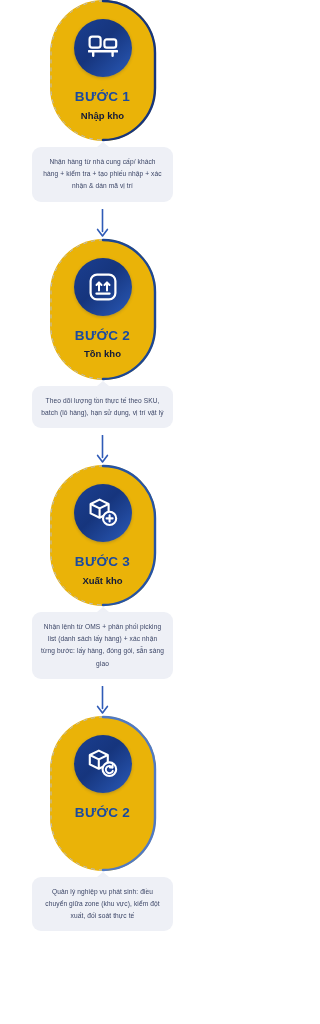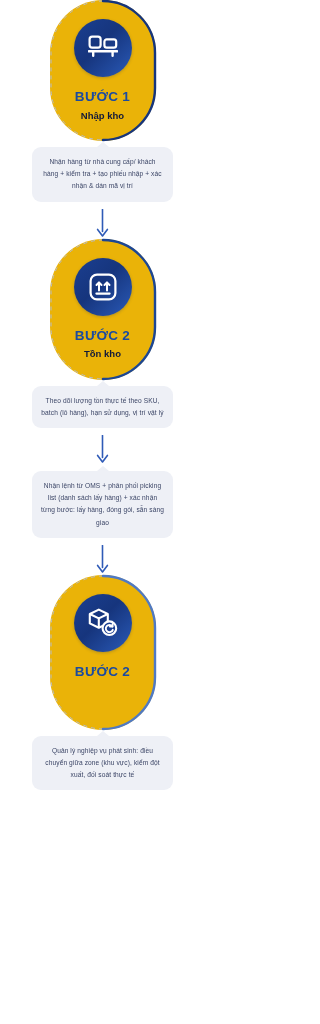--- a/index.html
+++ b/index.html
@@ -171,20 +171,40 @@
       <div class="bubble">Theo dõi lượng tồn thực tế theo SKU, batch (lô hàng), hạn sử dụng, vị trí vật lý</div>
     </div>
     <div class="arrow">
         <svg width="13" height="29" viewBox="0 0 13 29" fill="none">
   <path d="M6.5 0.5v22" stroke="#2f5bb7" stroke-width="1.6" stroke-linecap="round"></path>
   <path d="M1.6 20.4 6.5 27l4.9-6.6" stroke="#2f5bb7" stroke-width="1.6" stroke-linecap="round" stroke-linejoin="round" fill="none"></path>
 </svg>
       </div>
   </div>
     <div class="step-block">
+    <div class="card" style="height:141px">
+      <div class="card-borders">
+        <svg viewBox="0 0 106 141" preserveAspectRatio="none">
+    <path d="M53 1 A52 52 0 0 0 1 53 L1 88 A52 52 0 0 0 53 140" fill="none" stroke="#b8bdcc" stroke-width="1" stroke-dasharray="4 4"></path>
+    <path d="M53 1 A52 52 0 0 1 105 53 L105 88 A52 52 0 0 1 53 140" fill="none" stroke="#2553a5" stroke-width="2.4" stroke-linecap="round"></path>
+  </svg>
+      </div>
+      <div class="icon-circle">
+        <span>
+            <svg width="30" height="29" viewBox="0 0 30 29" fill="none">
+        <path d="M11.6 1.6 20.6 6v9.4l-9 4.4-9-4.4V6l9-4.4Z" stroke="#ffffff" stroke-width="2.1" stroke-linejoin="round"></path>
+        <path d="M2.6 6l9 4.4L20.6 6M11.6 10.4v9.4" stroke="#ffffff" stroke-width="2.1" stroke-linejoin="round"></path>
+        <circle cx="21.6" cy="20.4" r="6.6" fill="#1b3f91" stroke="#ffffff" stroke-width="2.1"></circle>
+        <path d="M21.6 17.4v6M18.6 20.4h6" stroke="#ffffff" stroke-width="2.1" stroke-linecap="round"></path>
+      </svg>
+          </span>
+      </div>
+      <div class="step-title">BƯỚC 3</div>
+      <div class="step-sub">Xuất kho</div>
+    </div>
     <div class="bubble-wrap">
       <div class="bubble">Nhận lệnh từ OMS + phân phối picking list (danh sách lấy hàng) + xác nhận từng bước: lấy hàng, đóng gói, sẵn sàng giao</div>
     </div>
     <div class="arrow">
         <svg width="13" height="29" viewBox="0 0 13 29" fill="none">
   <path d="M6.5 0.5v22" stroke="#2f5bb7" stroke-width="1.6" stroke-linecap="round"></path>
   <path d="M1.6 20.4 6.5 27l4.9-6.6" stroke="#2f5bb7" stroke-width="1.6" stroke-linecap="round" stroke-linejoin="round" fill="none"></path>
 </svg>
       </div>
   </div>

